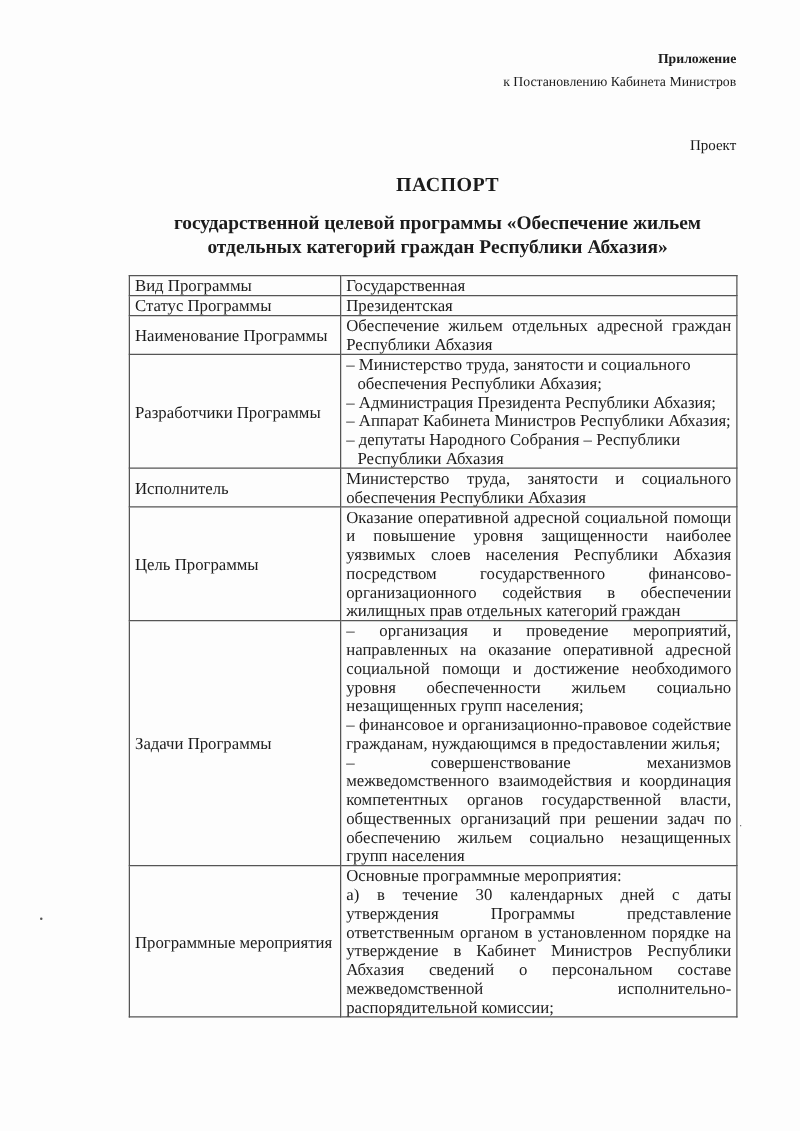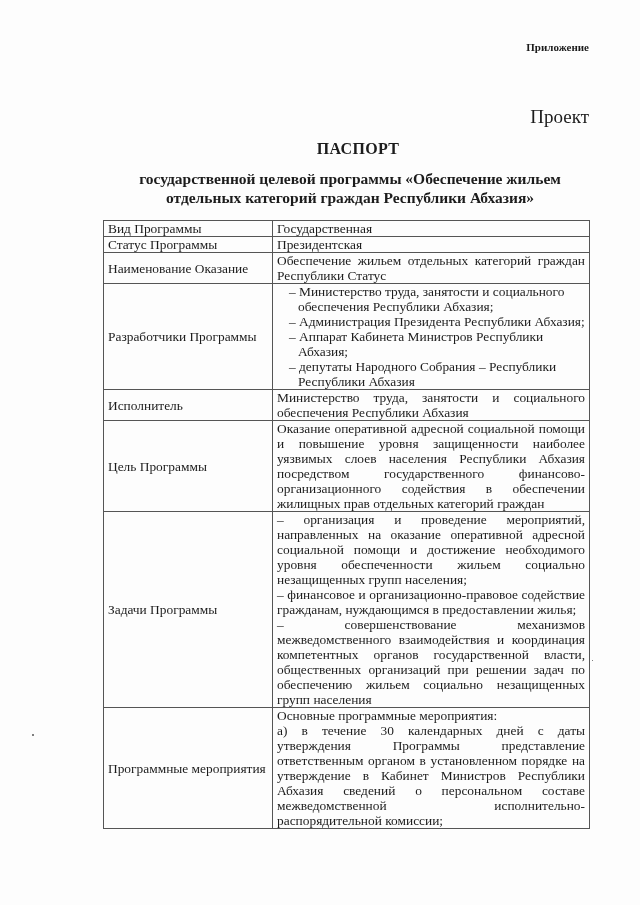--- a/index.html
+++ b/index.html
@@ -24,21 +24,21 @@
       font-size: 11px;
       line-height: 19px;
     }
     .header-block .bold {
       font-weight: bold;
     }
     .draft-label {
       position: absolute;
       right: 51px;
       top: 107px;
-      font-size: 19px;
+      font-size: 12px;
       line-height: 19px;
     }
     .doc-title {
       position: absolute;
       left: 0;
       width: 640px;
       top: 140px;
       text-align: center;
       font-weight: bold;
       font-size: 16px;
@@ -76,38 +76,38 @@
       text-align: justify;
       vertical-align: top;
     }
     table.passport td.value.single {
       vertical-align: middle;
     }
     .dash-item {
       padding-left: 9px;
       text-indent: -9px;
       text-align: left;
-      margin-left: 12px;
     }
     .just-item {
       text-align: justify;
     }
     .speck {
       position: absolute;
       width: 2px;
       height: 2px;
       background: #555;
       border-radius: 1px;
     }
   </style>
 </head>
 <body>
 
 <div class="header-block">
   <div class="bold">Приложение</div>
+  <div>к Постановлению Кабинета Министров</div>
 </div>
 
 <div class="draft-label">Проект</div>
 
 <div class="doc-title">ПАСПОРТ</div>
 
 <div class="doc-subtitle">
   <div>государственной целевой программы «Обеспечение жильем</div>
   <div>отдельных категорий граждан Республики Абхазия»</div>
 </div>
@@ -116,22 +116,22 @@
   <tbody>
       <tr style="height:16px">
     <td class="label">Вид Программы</td>
     <td class="value single">Государственная</td>
   </tr>
   <tr style="height:15px">
     <td class="label">Статус Программы</td>
     <td class="value single">Президентская</td>
   </tr>
   <tr style="height:30px">
-    <td class="label">Наименование Оказание</td>
-    <td class="value">Обеспечение жильем отдельных категорий граждан Республики Статус</td>
+    <td class="label">Наименование Программы</td>
+    <td class="value">Обеспечение жильем отдельных адресной граждан Республики Абхазия</td>
   </tr>
   <tr style="height:90px">
     <td class="label">Разработчики Программы</td>
     <td class="value">
       <div class="dash-item">– Министерство труда, занятости и социального обеспечения Республики Абхазия;</div>
       <div class="dash-item">– Администрация Президента Республики Абхазия;</div>
       <div class="dash-item">– Аппарат Кабинета Министров Республики Абхазия;</div>
       <div class="dash-item">– депутаты Народного Собрания – Республики Республики Абхазия</div>
     </td>
   </tr>

